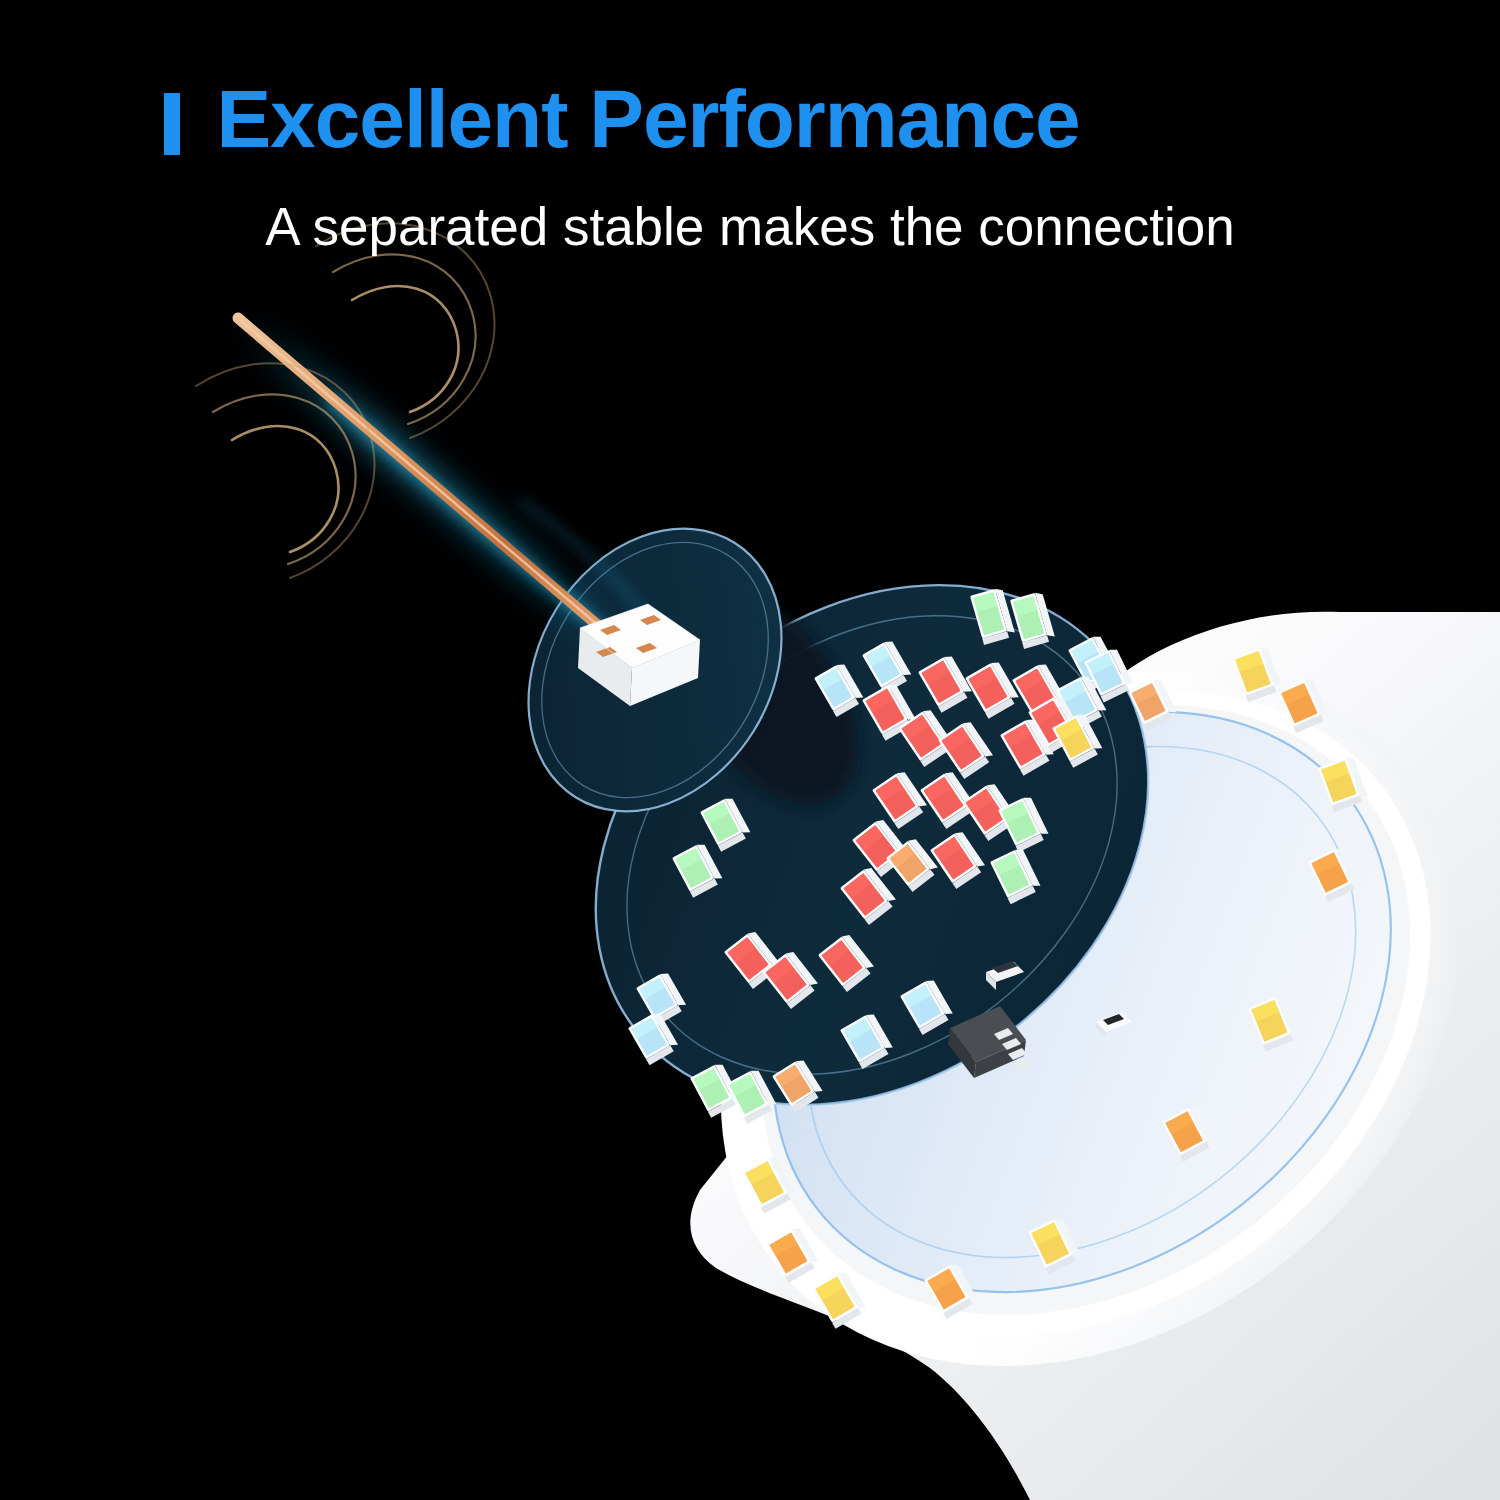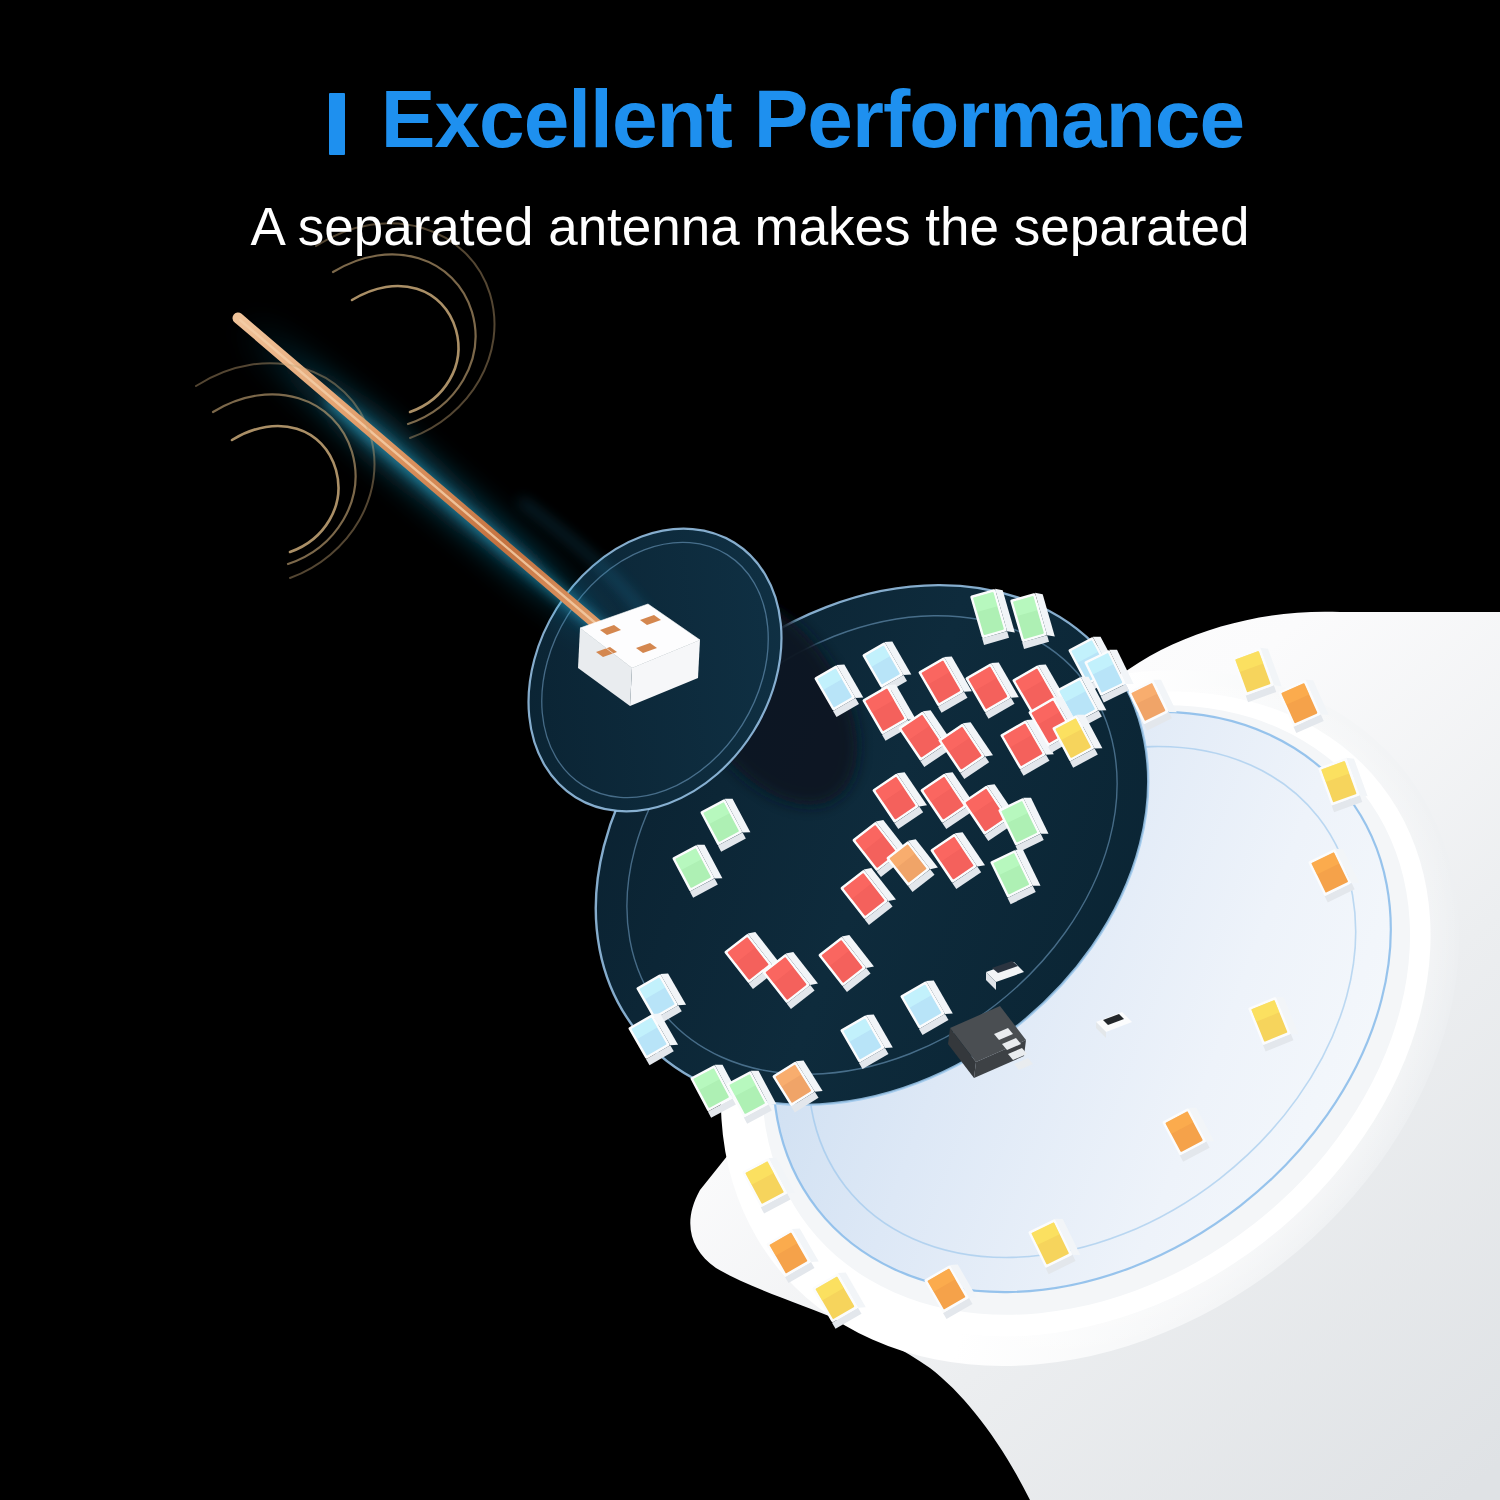--- a/index.html
+++ b/index.html
@@ -2,21 +2,21 @@
 <html><head>
 <meta charset="utf-8">
 <style>
   html,body{margin:0;padding:0;background:#000;}
   body{width:1500px;height:1500px;overflow:hidden;
        font-family:"Liberation Sans","DejaVu Sans",sans-serif;}
 
   #stage{position:relative;width:1500px;height:1500px;background:#000000;overflow:hidden;}
 
   
-  .headline{position:absolute;left:0;top:78px;width:1244px;text-align:right;
+  .headline{position:absolute;left:0;top:78px;width:1244px;text-align:center;
             font-size:82px;font-weight:700;letter-spacing:-1px;line-height:1;
             color:#1e90ef;white-space:nowrap;}
   .accent-bar{display:inline-block;width:16px;height:62px;background:#1e90ef;
               vertical-align:-8px;margin-right:36px;border-radius:1px;}
   .subtitle{position:absolute;left:150px;top:195px;width:1200px;text-align:center;
             font-size:53px;font-weight:400;line-height:1.20;color:#ffffff;}
 
   
   .art{position:absolute;left:0;top:0;width:1500px;height:1500px;}
 </style>
@@ -523,16 +523,16 @@
       <polygon points="1103,1020 1119,1014 1124,1019 1108,1025" fill="#23272b"></polygon>
       <polygon points="1096,1022 1106,1032 1106,1038 1096,1028" fill="#e3e7ea"></polygon>
     </g>
   </svg>
 
   <div class="headline">
     <span class="accent-bar"></span><span>Excellent Performance</span>
   </div>
 
   <div class="subtitle">
-    <div>A separated antenna makes the separated</div>
+    <div>A separated stable makes the connection</div>
   </div>
 
 </div>
 
 </body></html>

